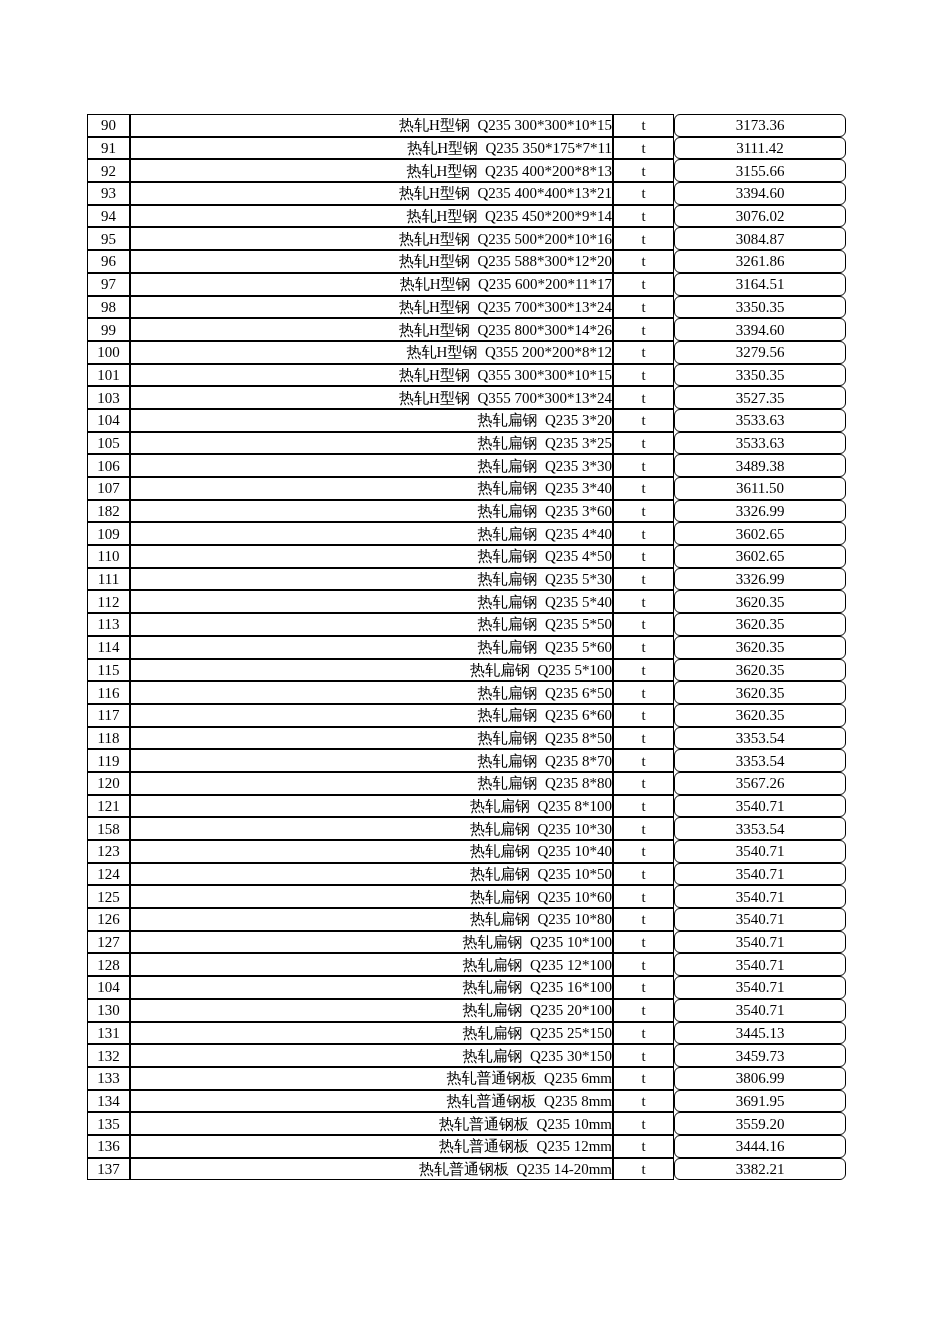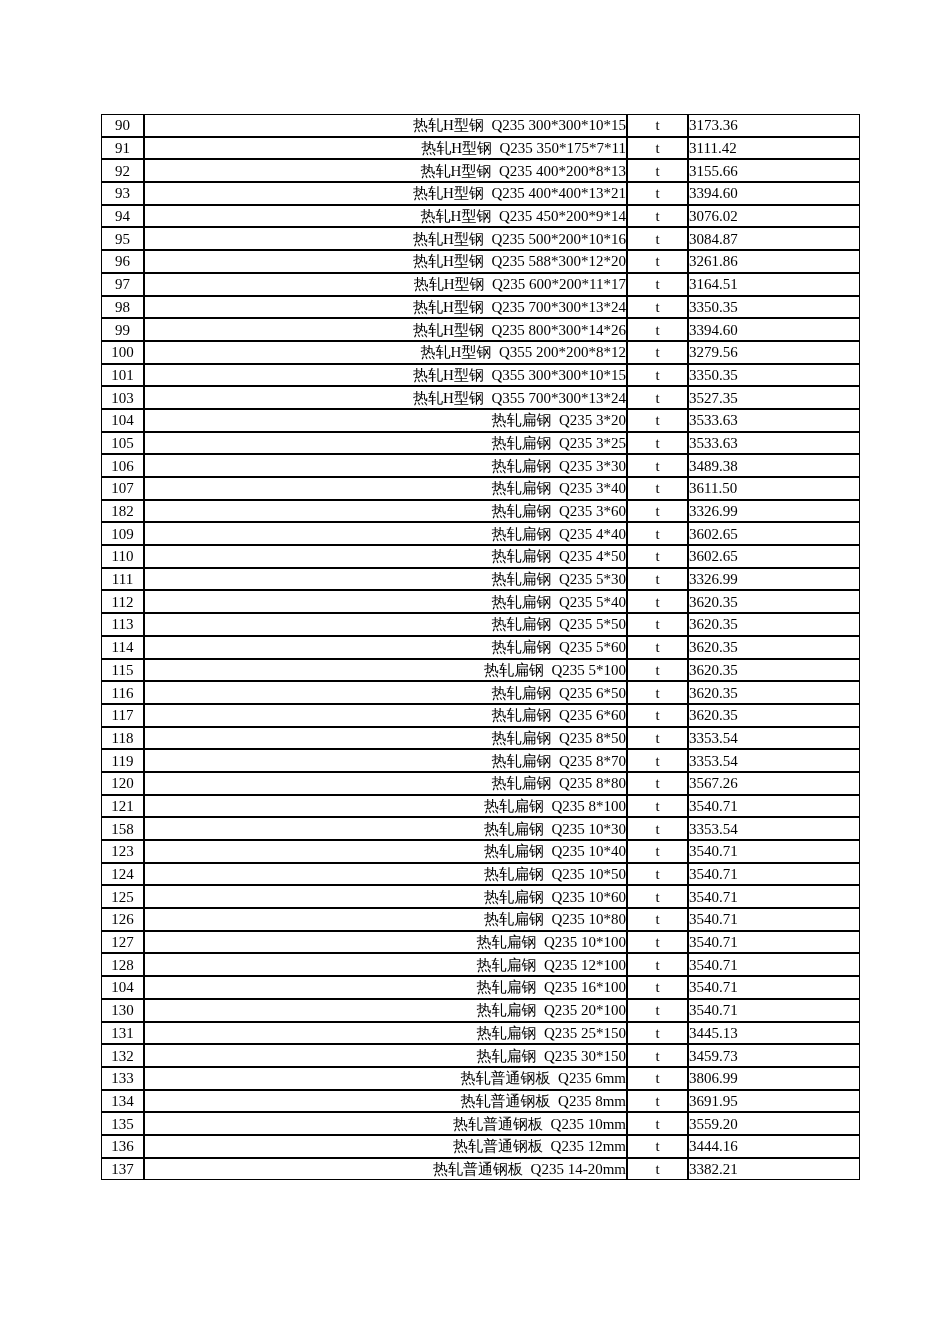--- a/index.html
+++ b/index.html
@@ -9,40 +9,40 @@
   body {
     width: 950px;
     height: 1344px;
     background: #ffffff;
     position: relative;
     font-family: "Liberation Serif", "DejaVu Serif", serif;
     color: #000000;
   }
   table.price-table {
     position: absolute;
-    left: 101px;
+    left: 87px;
     top: 114px;
     width: 759px;
     table-layout: fixed;
     border-collapse: separate;
     border-spacing: 0;
   }
   table.price-table td {
     border: 1px solid #000000;
     height: 20.7px;
     padding: 0;
     font-size: 15px;
     line-height: 20px;
     vertical-align: middle;
     overflow: hidden;
   }
   td.c-no    { text-align: center; }
   td.c-desc  { text-align: right; padding-left: 3px; white-space: pre; }
   td.c-unit  { text-align: center; }
-  td.c-price { text-align: left; }
+  td.c-price { text-align: center; border-radius: 6px; }
   col.w-no    { width: 43px; }
   col.w-desc  { width: 483px; }
   col.w-unit  { width: 61px; }
   col.w-price { width: 172px; }
 </style>
 </head>
 <body>
 
 <table class="price-table">
   <colgroup>

